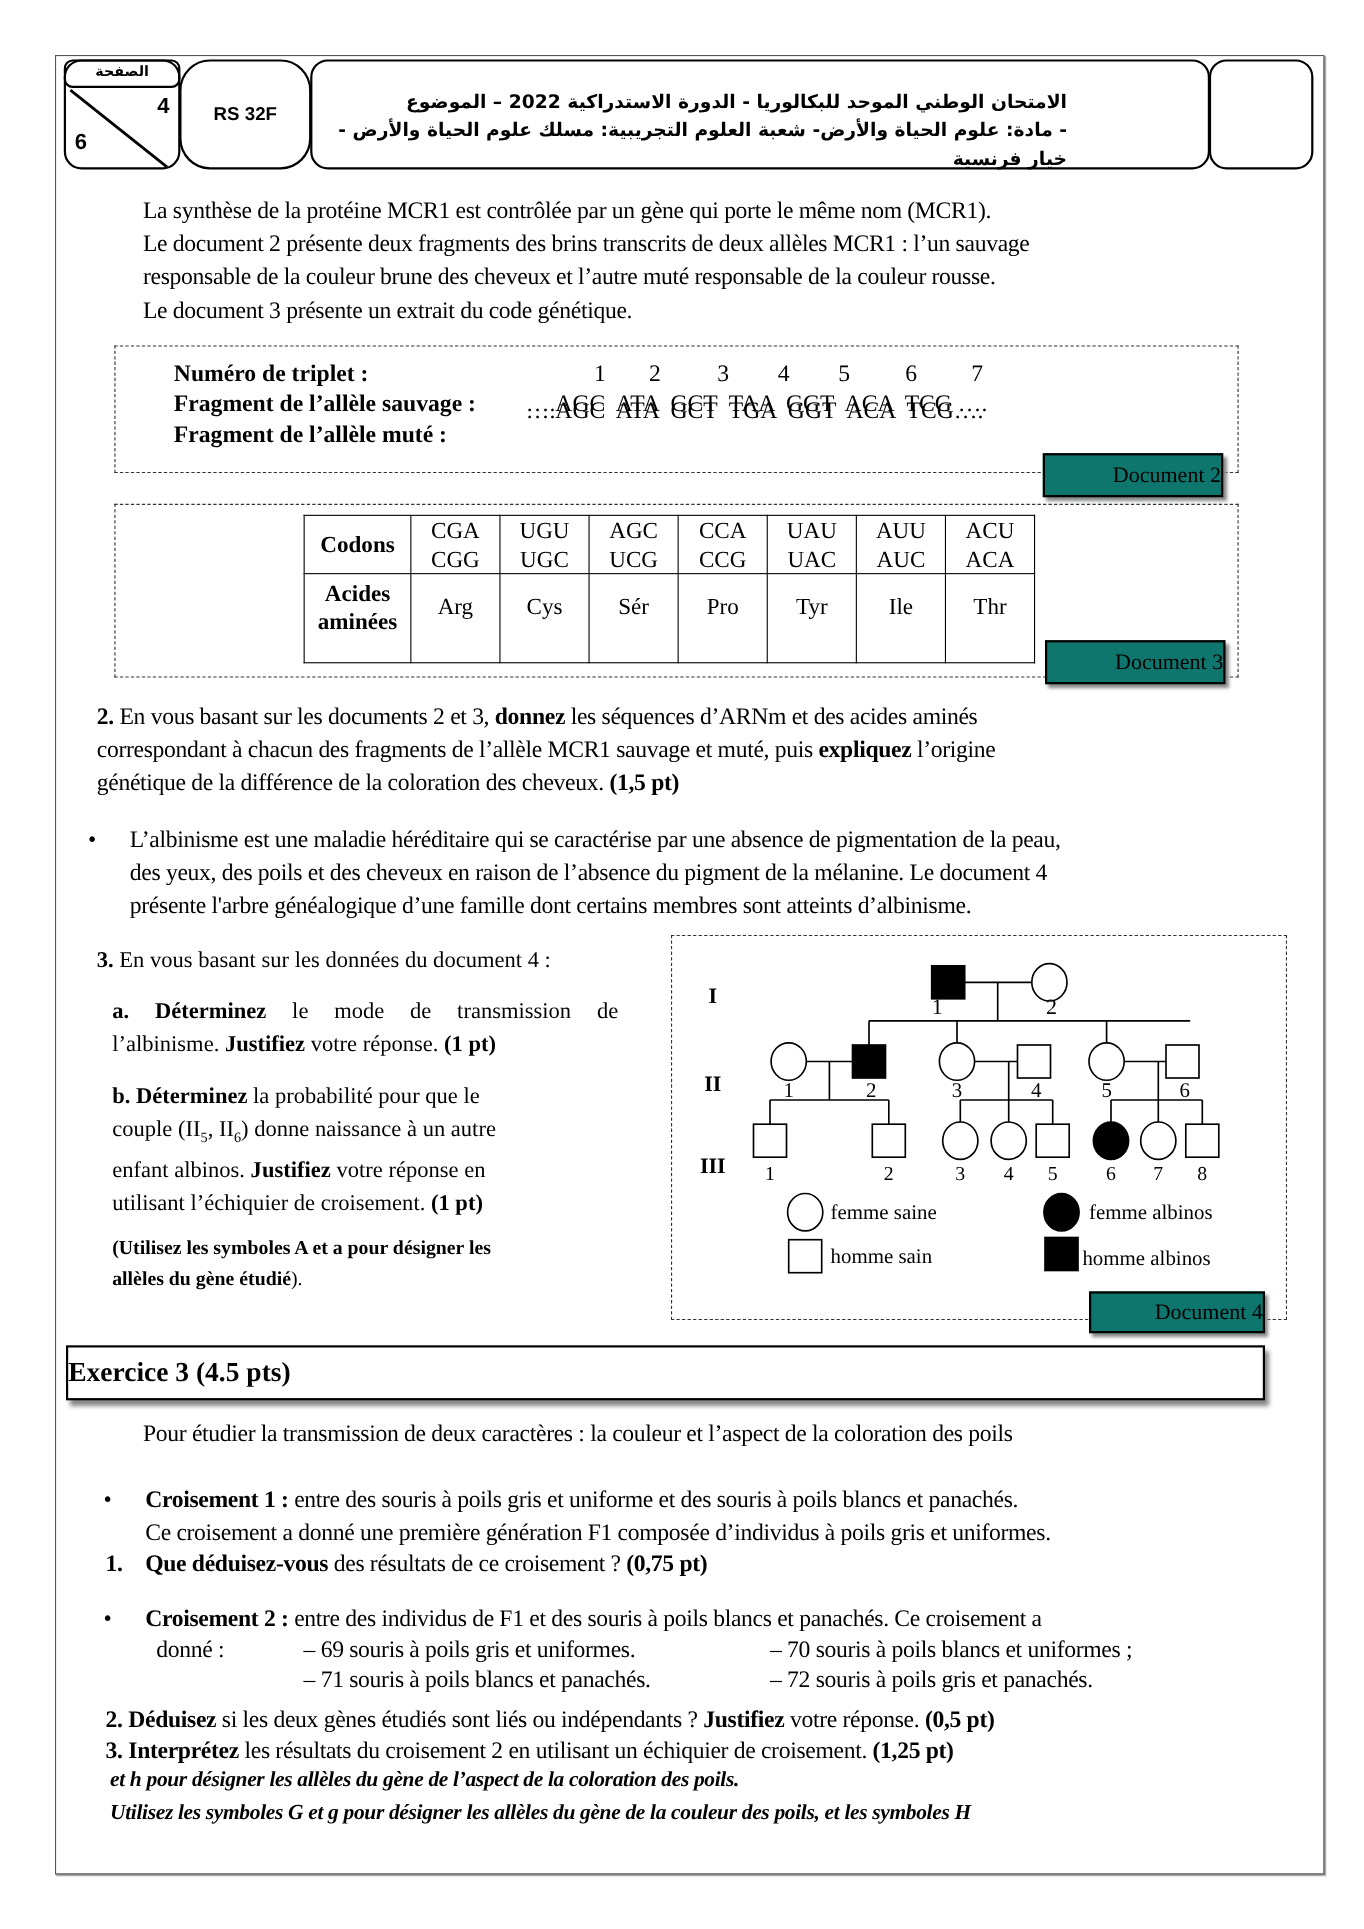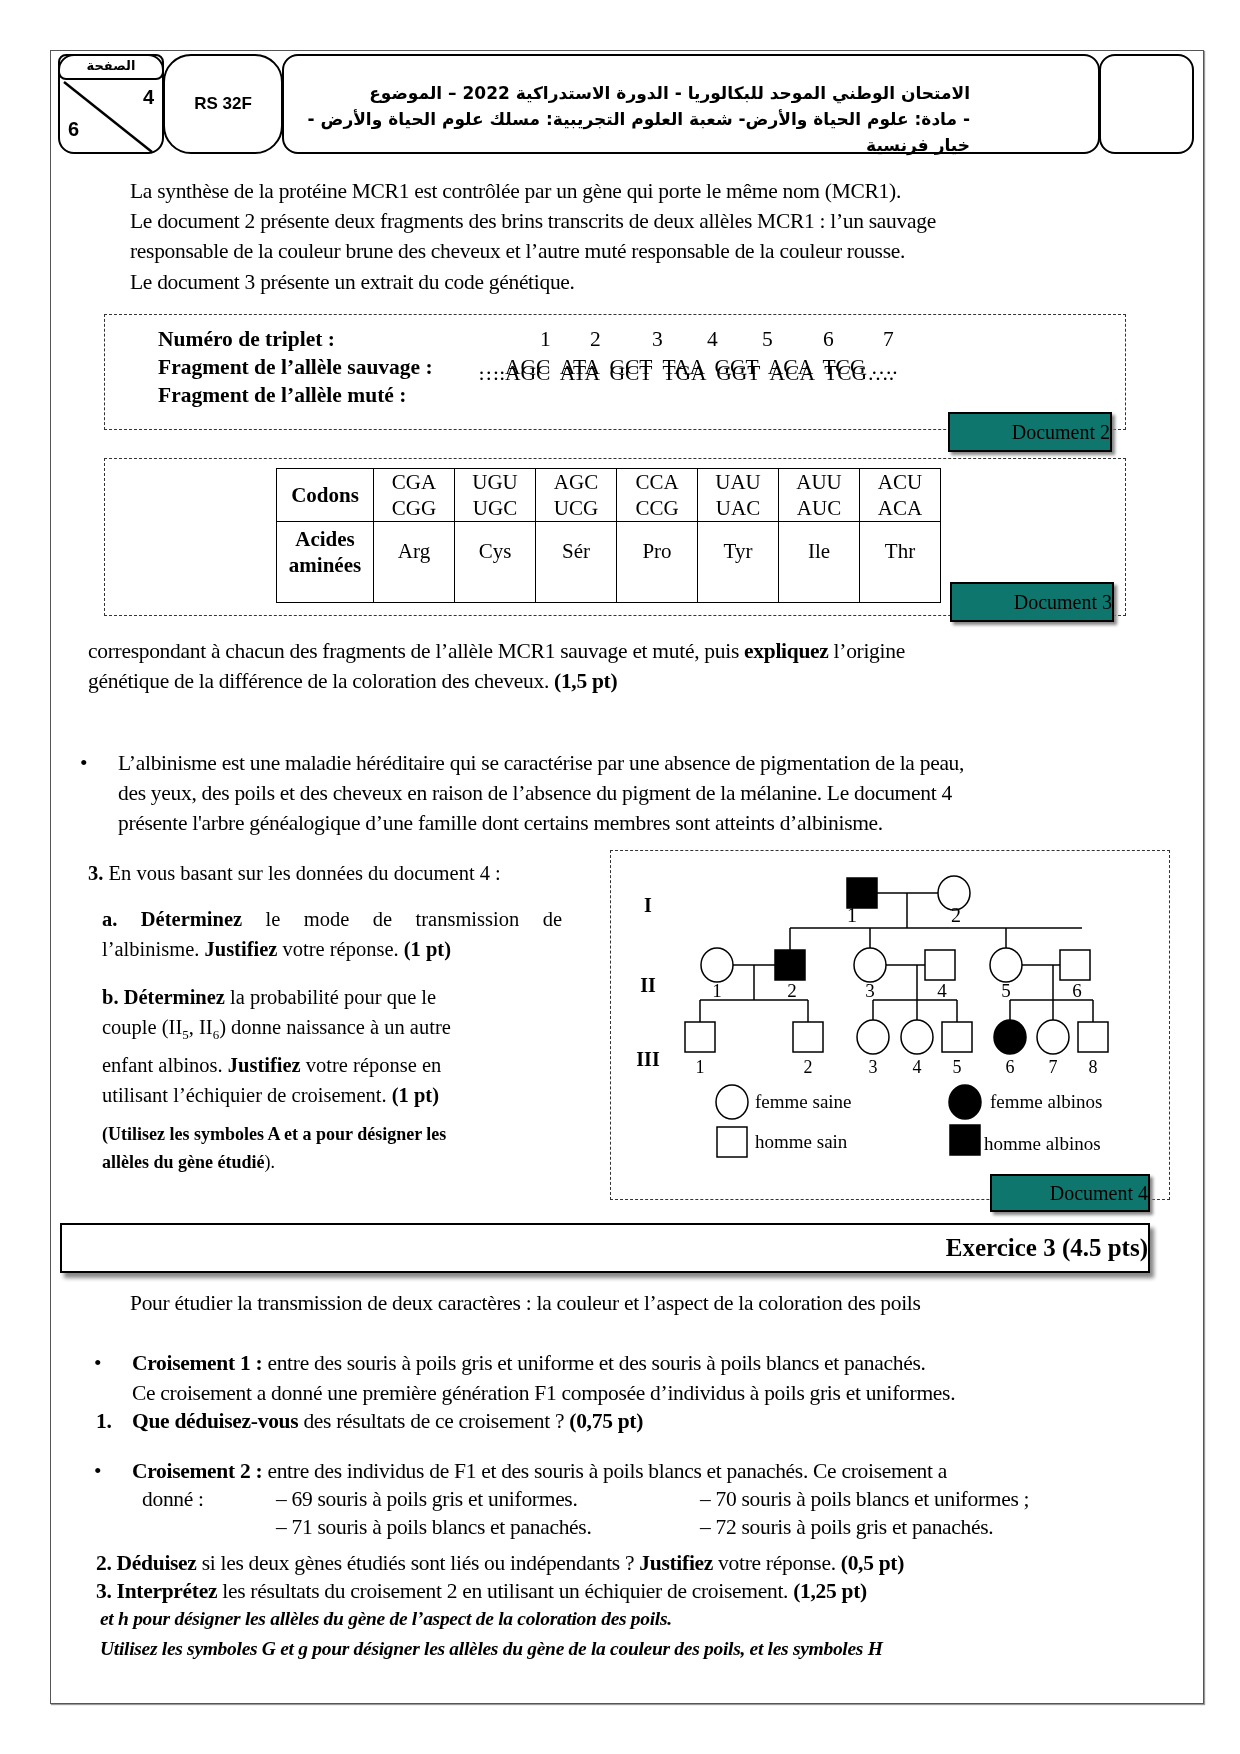--- a/index.html
+++ b/index.html
@@ -19,21 +19,21 @@
   .p { position:absolute; font-size:21.5px; line-height:30px; }
   .tight { letter-spacing:-0.3px; }
   b { font-weight:bold; }
 
   .dashbox { position:absolute; border:1.5px dashed #333; box-sizing:border-box; }
   .docbadge { position:absolute; border:2px solid #000; background:#0f766e; font-weight:normal; font-size:20px; text-align:right; box-shadow:3px 3px 3px #888; box-sizing:border-box; }
 
   table.codons { position:absolute; border-collapse:collapse; font-size:21px; }
   table.codons td { border:1.5px solid #000; text-align:center; vertical-align:top; padding:0 6px; line-height:26px; }
 
-  .exo { position:absolute; left:60px; top:1223px; width:1090px; height:50px; border:2px solid #000; box-sizing:border-box; box-shadow:4px 5px 4px #888; text-align:right; font-weight:bold; font-size:25px; line-height:46px; }
+  .exo { position:absolute; left:60px; top:1223px; width:1090px; height:50px; border:2px solid #000; box-sizing:border-box; box-shadow:4px 5px 4px #888; text-align:left; font-weight:bold; font-size:25px; line-height:46px; }
   .bullet::before { content:"\2022"; position:absolute; left:-38px; }
 </style>
 </head>
 <body>
 
 <div id="page-frame" class="abs"></div>
 
 <div class="hbox" id="hdr-page">
   <svg class="abs" style="left:0;top:0" width="102" height="96">
       <line x1="4" y1="26" x2="92" y2="96" stroke="#000" stroke-width="2.5"></line>
@@ -116,20 +116,21 @@
     <td style="padding-top:16px">Pro</td>
     <td style="padding-top:16px">Tyr</td>
     <td style="padding-top:16px">Ile</td>
     <td style="padding-top:16px">Thr</td>
   </tr>
 </tbody>
   </table>
 <div class="docbadge" style="left:950px;top:582px;width:164px;height:40px;line-height:36px">Document 3</div>
 
 <div class="p tight" style="left:88px;top:636px;width:1030px;text-align:justify">
+  <div><b>2.</b><span> En vous basant sur les documents 2 et 3, </span><b>donnez</b><span> les séquences d’ARNm et des acides aminés</span></div>
   <div><span>correspondant à chacun des fragments de l’allèle MCR1 sauvage et muté, puis </span><b>expliquez</b><span> l’origine</span></div>
   <div><span>génétique de la différence de la coloration des cheveux. </span><b>(1,5 pt)</b></div>
 </div>
 
 <div class="p tight bullet" style="left:118px;top:748px">
   <div>L’albinisme est une maladie héréditaire qui se caractérise par une absence de pigmentation de la peau,</div>
   <div>des yeux, des poils et des cheveux en raison de l’absence du pigment de la mélanine. Le document 4</div>
   <div>présente l'arbre généalogique d’une famille dont certains membres sont atteints d’albinisme.</div>
 </div>
 

